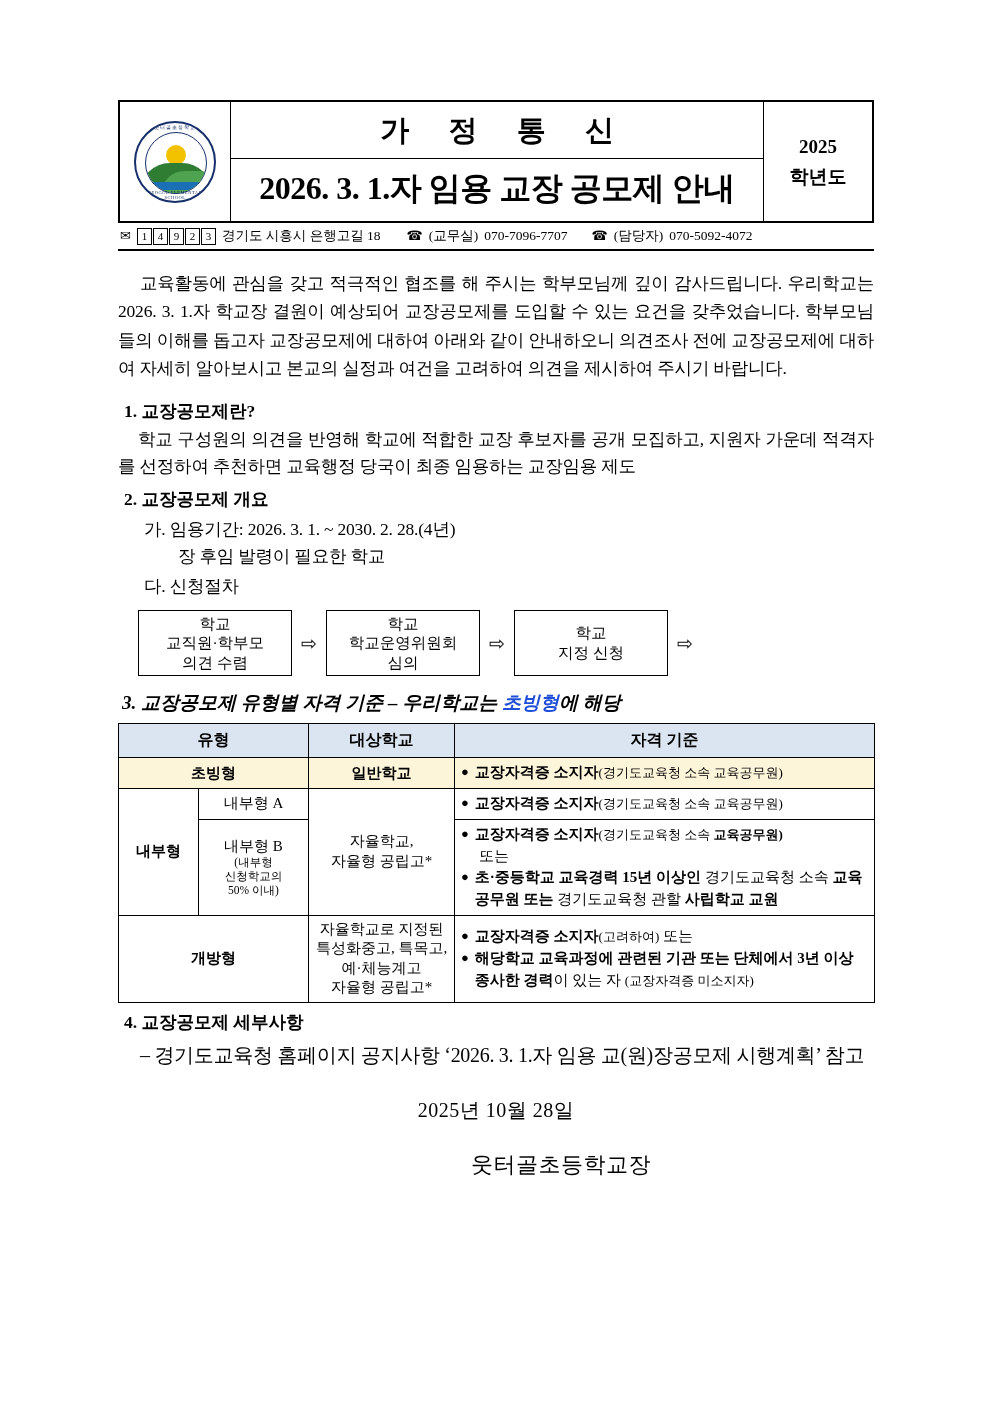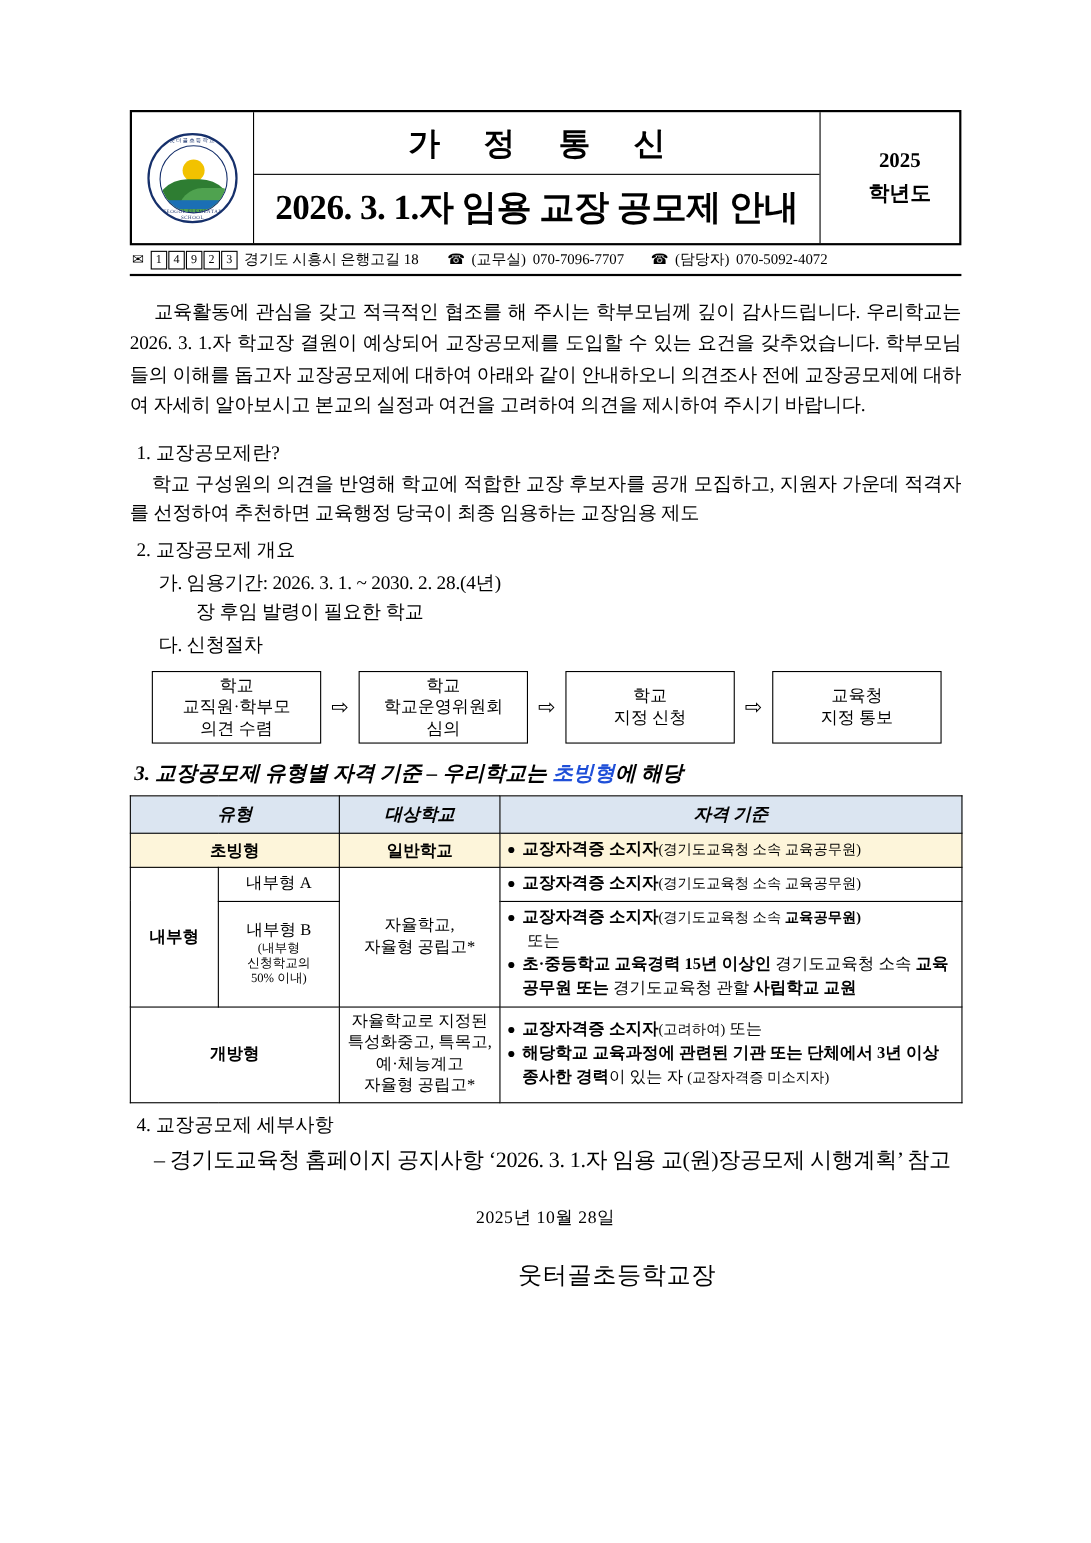--- a/index.html
+++ b/index.html
@@ -119,21 +119,20 @@
   .header-right {
     width: 108px;
     border-left: 1.5px solid #000;
     display: flex;
     flex-direction: column;
     align-items: center;
     justify-content: center;
     font-size: 19px;
     font-weight: bold;
     line-height: 1.55;
-    padding-left: 18px;
   }
 
   
   .addr-bar {
     width: 756px;
     box-sizing: border-box;
     border-bottom: 2px solid #000;
     padding: 4px 2px 4px 2px;
     font-size: 13.5px;
     display: flex;
@@ -169,21 +168,21 @@
     text-justify: inter-ideograph;
     text-indent: 22px;
     letter-spacing: -0.2px;
   }
   .sec {
     width: 756px;
     font-size: 17.5px;
     line-height: 1.55;
   }
   .sec-head {
-    font-weight: normal;
+    font-weight: bold;
     margin-top: 16px;
     padding-left: 6px;
   }
   .sec-head.tight { margin-top: 6px; }
   .sec-body {
     text-align: justify;
     text-justify: inter-ideograph;
     text-indent: 20px;
     letter-spacing: -0.2px;
   }
@@ -244,21 +243,20 @@
     border: 1px solid #000;
     padding: 4px 6px;
     vertical-align: middle;
   }
   table.qual thead th {
     background: #dbe5f1;
     text-align: center;
     font-weight: bold;
     font-size: 16px;
     padding: 6px 12px;
-    font-style: italic;
   }
   .row-chobing td { background: #fdf5da; }
   td.ctr { text-align: center; font-weight: bold; }
   .bullet-line {
     display: flex;
     gap: 6px;
     align-items: flex-start;
     line-height: 1.45;
   }
   .bullet-line .dot { font-size: 13px; line-height: 1.5; }
@@ -270,21 +268,21 @@
 
   
   .sec4-note {
     padding-left: 22px;
     margin-top: 4px;
     font-size: 20px;
     letter-spacing: -0.3px;
   }
   .date-line {
     text-align: center;
-    font-size: 16px;
+    font-size: 20px;
     margin-top: 26px;
     letter-spacing: 0.5px;
   }
   .signature {
     text-align: center;
     font-size: 22px;
     margin-top: 26px;
     padding-left: 130px;
     letter-spacing: 0.5px;
   }
@@ -359,24 +357,20 @@
         <div>학교</div>
         <div>학교운영위원회</div>
         <div>심의</div>
       </div>
       <div class="flow-arrow">⇨</div>
       <div class="flow-box">
         <div>학교</div>
         <div>지정 신청</div>
       </div>
       <div class="flow-arrow">⇨</div>
-      <div class="flow-box">
-        <div>교육청</div>
-        <div>지정 통보</div>
-      </div>
     </div>
   </div>
 
   <div class="sec3-head">
     <span>3. 교장공모제 유형별 자격 기준 – 우리학교는 </span><span class="hl-blue">초빙형</span><span>에 해당</span>
   </div>
 
   <table class="qual">
     <colgroup>
       <col style="width:80px">

